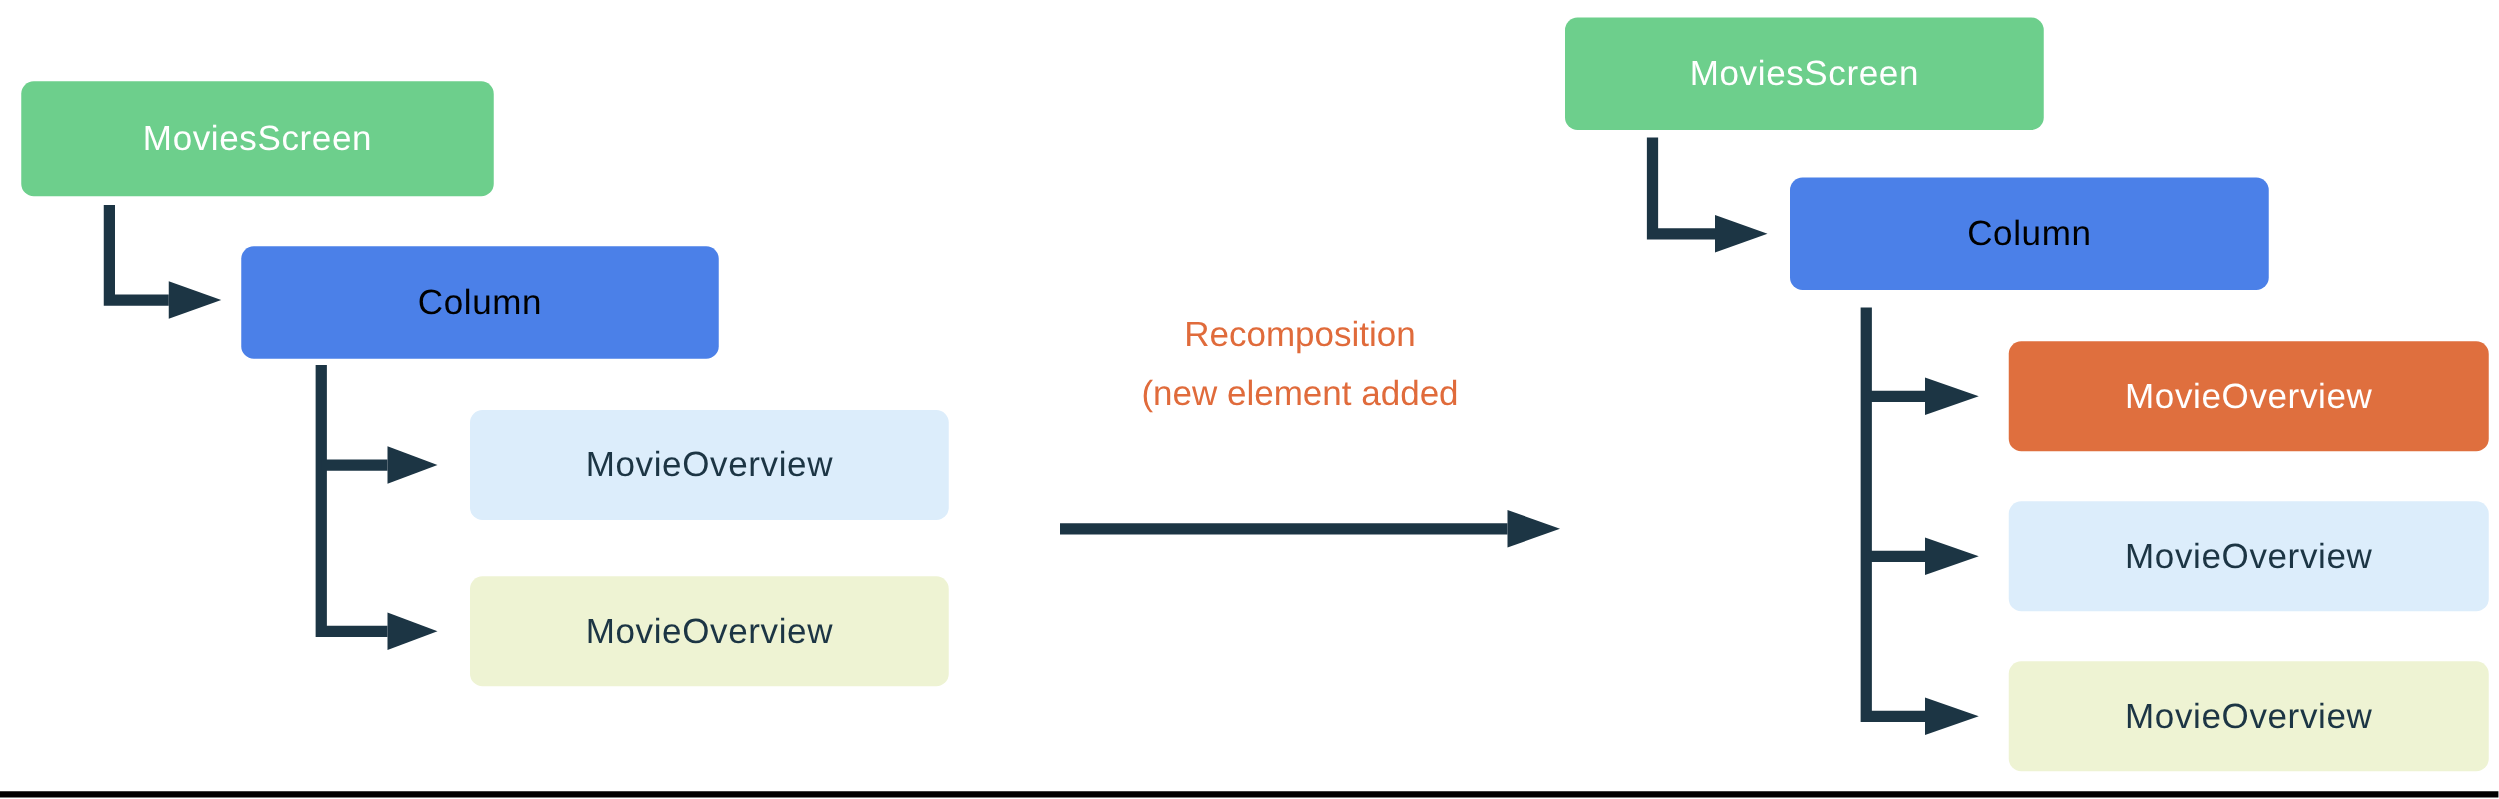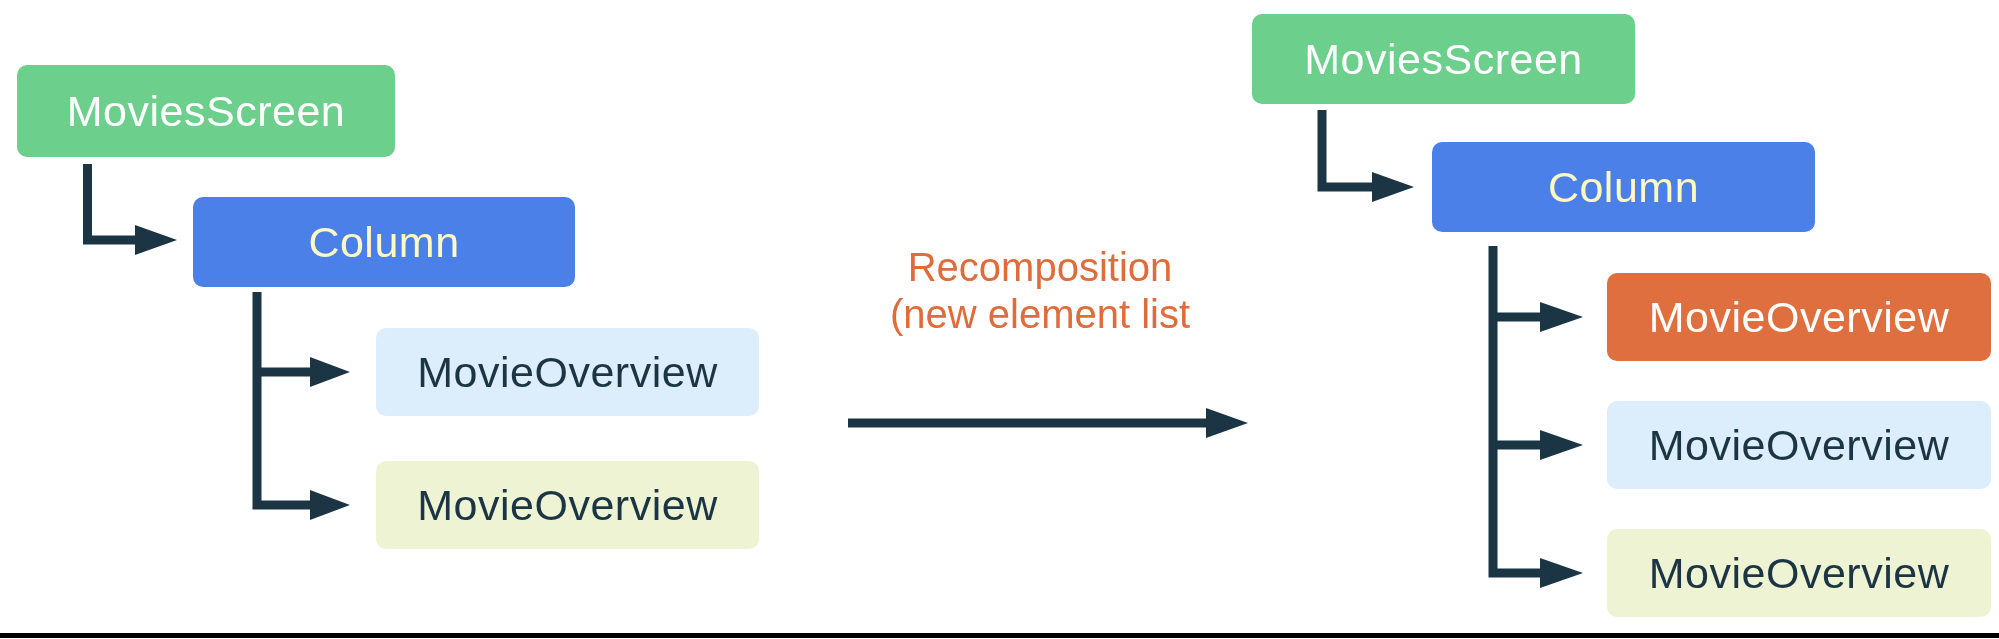--- a/index.html
+++ b/index.html
@@ -9,26 +9,26 @@
     background:#ffffff;
     overflow:hidden;
     font-family:"Liberation Sans", sans-serif;
   }
   .node {
     position:absolute;
     border-radius:10px;
     display:flex;
     align-items:center;
     justify-content:center;
-    font-size:43px;
+    font-size:28px;
     letter-spacing:0.5px;
     white-space:nowrap;
   }
   .node.green  { background:var(--screen-green);      color:#ffffff; }
-  .node.blue   { background:var(--column-blue);       color:#fef9c3; }
+  .node.blue   { background:var(--column-blue);       color:#000000; }
   .node.lblue  { background:var(--item-light-blue);   color:var(--dark-text); }
   .node.lyellow{ background:var(--item-light-yellow); color:var(--dark-text); }
   .node.orange { background:var(--item-new-orange);   color:#ffffff; }
 
   svg.connectors {
     position:absolute; left:0; top:0;
     width:1999px; height:639px;
     pointer-events:none;
   }
   svg.connectors path {
@@ -38,21 +38,21 @@
     stroke-linejoin:miter;
   }
   svg.connectors polygon { fill:var(--connector-navy); }
 
   .caption {
     position:absolute;
     left:790px; top:244px;
     width:500px;
     text-align:center;
     color:var(--caption-orange);
-    font-size:40px;
+    font-size:28px;
     line-height:47px;
     font-weight:500;
     white-space:nowrap;
   }
   .bottom-rule {
     position:absolute;
     left:0; top:633px;
     width:1999px; height:5px;
     background:var(--bottom-rule-black);
   }
@@ -98,21 +98,21 @@
 
   <div>
     <div class="node green" style="left:17px; top:65px; width:378px; height:92px;">MoviesScreen</div>
     <div class="node blue" style="left:193px; top:197px; width:382px; height:90px;">Column</div>
     <div class="node lblue" style="left:376px; top:328px; width:383px; height:88px;">MovieOverview</div>
     <div class="node lyellow" style="left:376px; top:461px; width:383px; height:88px;">MovieOverview</div>
   </div>
 
   <div class="caption">
     <div>Recomposition</div>
-    <div>(new element list</div>
+    <div>(new element added</div>
   </div>
 
   <div>
     <div class="node green" style="left:1252px; top:14px; width:383px; height:90px;">MoviesScreen</div>
     <div class="node blue" style="left:1432px; top:142px; width:383px; height:90px;">Column</div>
     <div class="node orange" style="left:1607px; top:273px; width:384px; height:88px;">MovieOverview</div>
     <div class="node lblue" style="left:1607px; top:401px; width:384px; height:88px;">MovieOverview</div>
     <div class="node lyellow" style="left:1607px; top:529px; width:384px; height:88px;">MovieOverview</div>
   </div>
 

